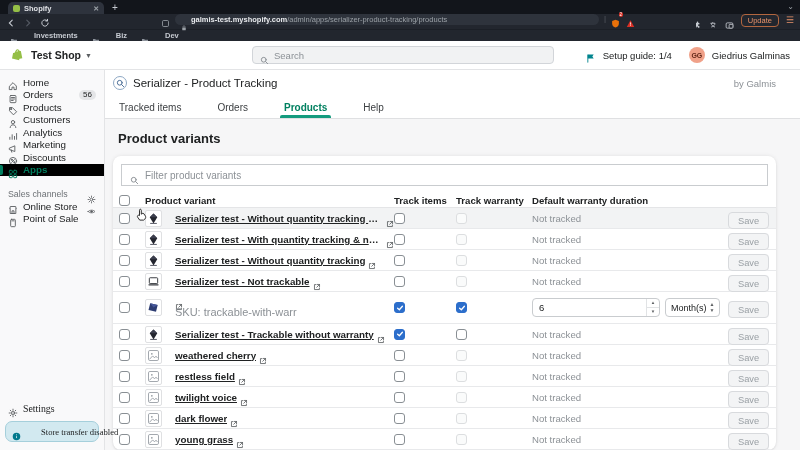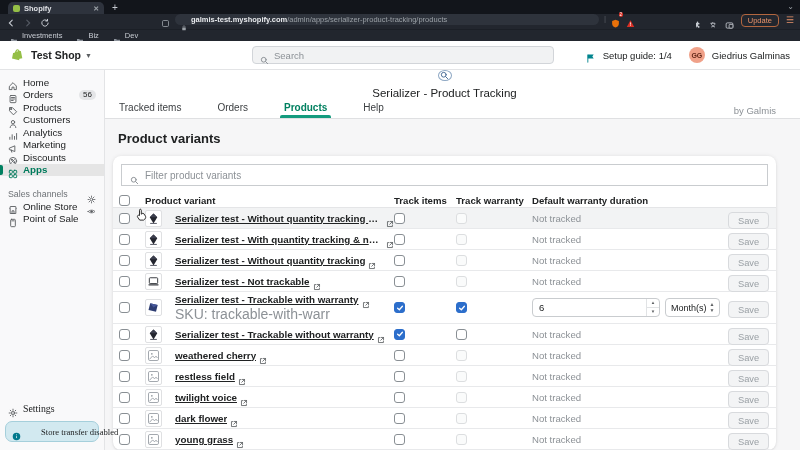--- a/index.html
+++ b/index.html
@@ -26,21 +26,21 @@
   .url-domain { color:#e8eaed; font-weight:bold; }
   .url-path { color:#9aa0a6; }
   .ext-divider { color:#565b65; font-size:8px; margin:0 5px; }
   .ext-ic { position:relative; width:9px; height:9px; margin-right:6px; }
   .ext-badge { position:absolute; right:-3px; top:-2px; background:#d93025; color:#fff; font-size:4.5px; border-radius:2px; padding:0 1px; line-height:1.2; }
   .chrome-right { margin-left:auto; display:flex; align-items:center; gap:7px; }
   .cr-ic { width:9px; height:9px; color:#c7cbd2; } .cr-ic svg{width:100%;height:100%;}
   .update-btn { border:1px solid #b2663f; color:#e8936a; font-size:7.5px; border-radius:4px; padding:1px 6px; line-height:1.2; }
   .menu-ic { color:#e8936a; font-size:9px; line-height:1; }
   .bookmarks-bar { height:12px; background:#22262e; display:flex; align-items:center; padding:0 10px; gap:14px; border-top:1px solid #1b1f26; }
-  .bookmark { display:flex; align-items:flex-start; gap:4px; }
+  .bookmark { display:flex; align-items:flex-start; gap:16px;font-weight:bold; }
   .bm-folder { width:8px; height:8px; color:#8d939c; } .bm-folder svg{width:100%;height:100%;}
   .bm-label { font-size:7.5px; color:#c7cbd2; }
 
   
   .admin-header { height:29px; background:#ffffff; border-bottom:1px solid #e3e4e6; display:flex; align-items:center; position:relative; padding:0 10px; }
   .shop-logo { width:15px; height:15px; color:#95bf47; margin-right:6px; } .shop-logo svg{width:100%;height:100%;}
   .shop-name { font-size:10.5px; font-weight:bold; color:#202223; }
   .shop-caret { font-size:7px; color:#5c5f62; margin-left:4px; }
   .admin-search { position:absolute; left:252px; width:302px; height:18px; background:#f1f2f3; border:1px solid #d2d5d9; border-radius:4px; display:flex; align-items:center; padding:0 7px; gap:5px; }
   .search-ic { width:9px; height:9px; color:#8c9196; flex:none; } .search-ic svg{width:100%;height:100%;}
@@ -52,36 +52,36 @@
   .avatar { width:16px; height:16px; border-radius:50%; background:#f0a189; color:#64291a; font-size:7px; font-weight:bold; display:flex; align-items:center; justify-content:center; }
   .user-name { font-size:9.5px; color:#202223; }
 
   
   .shell { display:flex; height:380px; }
   .sidebar { width:105px; background:#f9f9fa; border-right:1px solid #e3e4e6; position:relative; padding-top:6px; flex:none; }
   .nav-item { height:12.5px; display:flex; align-items:center; padding:0 8px; gap:5px; color:#202223; position:relative;text-align:center; }
   .nav-item .ic { width:10px; height:10px; color:#5c5f62; flex:none; } .nav-item .ic svg{width:100%;height:100%;}
   .nav-label { font-size:9.8px; white-space:nowrap; }
   .nav-badge { margin-left:auto; background:#e4e5e7; border-radius:6px; font-size:8px; color:#202223; padding:0 4px; line-height:1.3; }
-  .nav-item.active { background:#e5e5e5; }
+  .nav-item.active { background:#000000; }
   .nav-item.active::before { content:""; position:absolute; left:0; top:1px; bottom:1px; width:3px; background:#008060; border-radius:0 2px 2px 0; }
   .nav-item.active .nav-label, .nav-item.active .ic { color:#007b5c; font-weight:bold; }
   .section-head { margin-top:12px; height:12px; display:flex; align-items:center; padding:0 8px; }
   .section-head-label { font-size:8.8px; color:#6d7175; }
   .section-head .ic { width:9px; height:9px; color:#5c5f62; margin-left:auto; } .section-head .ic svg{width:100%;height:100%;}
   .trailing-ic { margin-left:auto; width:9px; height:9px; color:#5c5f62; } .trailing-ic svg{width:100%;height:100%;}
   .sidebar-bottom { position:absolute; bottom:8px; left:0; right:0;font-family:Liberation Serif, serif; }
   .transfer-badge { margin:6px 5px 0 5px; background:#d2e9f0; border:1px solid #a5cfdb; border-radius:7px; height:21px; display:flex; align-items:center; gap:20px; padding:0 6px; }
   .info-ic { width:9px; height:9px; flex:none; } .info-ic svg{width:100%;height:100%;}
   .transfer-label { font-size:8.6px; color:#202223; white-space:nowrap; }
 
   
   .main { flex:1; display:flex; flex-direction:column; min-width:0; }
   .app-header { background:#fff; border-bottom:1px solid #dfe0e2; }
-  .app-title-row { height:26px; display:flex; align-items:center; padding:0 24px 0 8px; gap:6px;flex-direction:column; }
+  .app-title-row { height:26px; display:flex; align-items:center; padding:0 24px 0 8px; gap:6px; }
   .app-icon { width:14px; height:14px; border-radius:50%; border:1px solid #8ea8c4; color:#4a6d96; display:flex; align-items:center; justify-content:center; }
   .app-icon svg { width:9px; height:9px; }
   .app-title { font-size:11.5px; color:#202223; }
   .app-byline { margin-left:auto; font-size:9.5px; color:#8c9196; }
   .tabs-row { display:flex; padding-left:14px; gap:36px; height:22px; }
   .tab { font-size:10px; color:#3d4043; display:flex; align-items:center; position:relative; }
   .tab.active { color:#008060; font-weight:bold; }
   .tab.active::after { content:""; position:absolute; left:-4px; right:-4px; bottom:0; height:3px; background:#149b7e; border-radius:2px 2px 0 0; }
 
   .content { flex:1; padding:12px 24px 0 8px; min-width:0; }
@@ -102,21 +102,21 @@
   .cb { width:11px; height:11px; border:1.5px solid #898f94; border-radius:3px; background:#fff; display:flex; align-items:center; justify-content:center; }
   .cb.disabled { border-color:#dcdee0; background:#fafbfb; }
   .cb.checked { background:#2c6ecb; border-color:#2c6ecb; }
   .cb svg { width:8px; height:8px; }
   .thumb { width:17px; height:17px; border:1px solid #dfe0e2; border-radius:2px; background:#fff; display:flex; align-items:center; justify-content:center; overflow:hidden; }
   .thumb svg { width:15px; height:15px; }
   .name-cell { min-width:0; display:flex; flex-direction:column; justify-content:center; }
   .name-line { display:flex; align-items:center; gap:3px; }
   .vlink { font-size:9.8px; font-weight:bold; color:#202223; text-decoration:underline; white-space:nowrap; overflow:hidden; text-overflow:ellipsis; }
   .ext-link-ic { width:8px; height:8px; color:#45484b; flex:none; } .ext-link-ic svg{width:100%;height:100%;}
-  .sku { font-size:14px; color:#8c9196; margin-top:1px; }
+  .sku { font-size:11px; color:#8c9196; margin-top:1px; }
   .not-tracked { font-size:9.6px; color:#8c9196; }
   .dur-cell { display:flex; align-items:center; gap:5px; }
   .num-box { width:128px; height:19px; border:1px solid #c9cccf; border-radius:4px; background:#fff; display:flex; align-items:center; overflow:hidden; }
   .num-val { font-size:9.5px; color:#202223; padding-left:6px; flex:1; }
   .stepper { width:13px; height:100%; border-left:1px solid #e1e3e5; display:flex; flex-direction:column; }
   .step { flex:1; display:flex; align-items:center; justify-content:center; font-size:4.5px; color:#5c5f62; line-height:1; }
   .step + .step { border-top:1px solid #e1e3e5; }
   .sel-box { height:19px; border:1px solid #c9cccf; border-radius:4px; background:#fff; display:flex; align-items:center; gap:3px; padding:0 5px; }
   .sel-label { font-size:9px; color:#202223; white-space:nowrap; }
   .updown { font-size:5px; color:#5c5f62; line-height:1.1; display:flex; flex-direction:column; }
@@ -482,21 +482,20 @@
             <div class="tgrid trow tall">
               <div class="cb"></div>
               <div class="thumb">
                 <svg viewBox="0 0 18 18">
                   <polygon points="5,4 14,6 12,14 3,12" fill="#2e3d72"></polygon>
                   <polygon points="5,4 14,6 9,9" fill="#46579a"></polygon>
                 </svg>
               </div>
               <div class="name-cell">
                 <div class="name-line">
-                  <span class="vlink">Serializer test - Trackable with warranty</span>
                   <span class="ext-link-ic"><svg viewBox="0 0 12 12" fill="none" stroke="currentColor" stroke-width="1.1" stroke-linecap="round" stroke-linejoin="round">
                       <path d="M4.6 2.4 H2.2 V9.8 H9.6 V7.4 M6.6 2.2 H9.8 V5.4 M9.6 2.4 L5.6 6.4"></path>
                     </svg></span>
                 </div>
                 <div class="sku">SKU: trackable-with-warr</div>
               </div>
               <div class="cb checked">
                 <svg viewBox="0 0 10 10">
                   <path d="M2 5.2 L4.2 7.2 L8 2.8" fill="none" stroke="#fff" stroke-width="1.6" stroke-linecap="round" stroke-linejoin="round"></path>
                 </svg>

